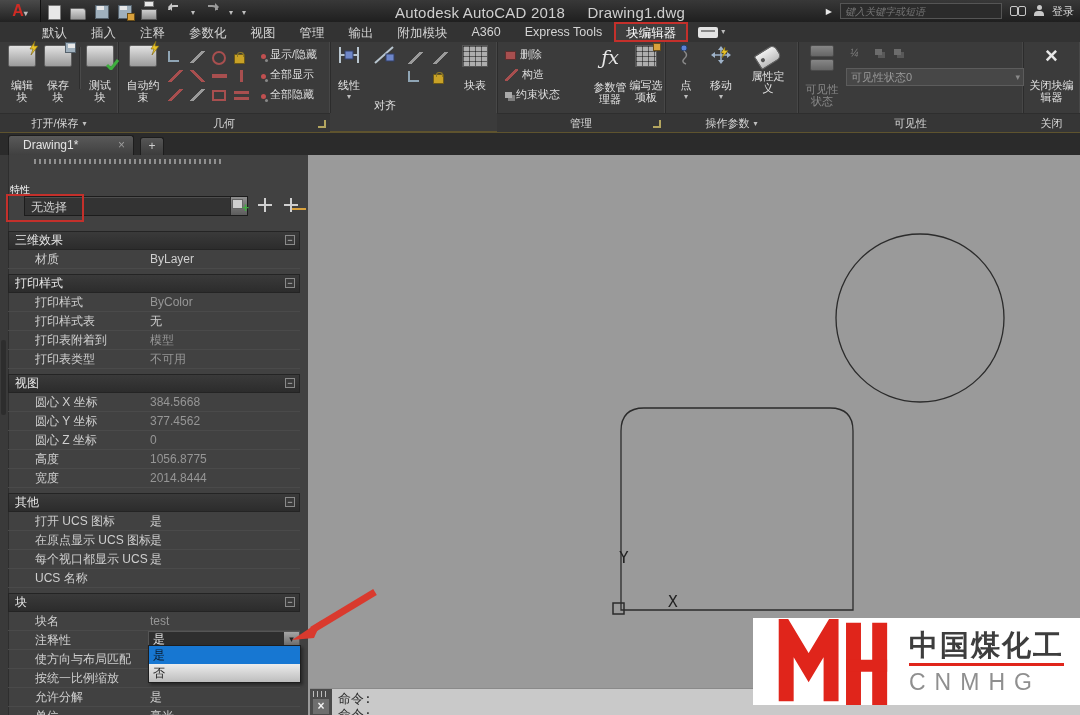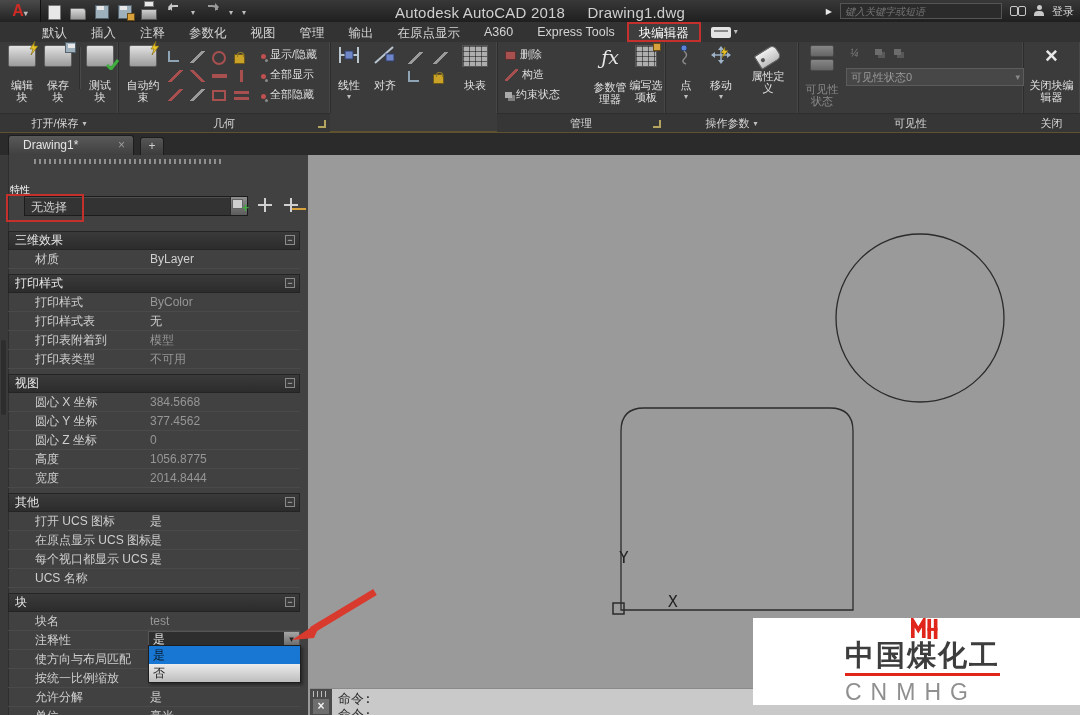--- a/index.html
+++ b/index.html
@@ -125,21 +125,21 @@
   .ddopt.plain{background:linear-gradient(#ececec,#bdbdbd);}
   
   .canvas{position:absolute;left:308px;top:155px;right:0;bottom:0;background:#9a9a9a;}
   .cmdbar{position:absolute;left:2px;right:0;top:533px;height:27px;background:#c9c9c9;border-top:1px solid #8a8a8a;overflow:hidden;}
   .cmdgrip{position:absolute;left:0;top:0;bottom:0;width:22px;background:#4a4a4a;}
   .cmdgrip .dots{position:absolute;left:3px;top:2px;width:16px;height:6px;
     background:repeating-linear-gradient(90deg,#bdbdbd 0 1.5px,transparent 1.5px 4px);}
   .cmdx{position:absolute;left:3px;top:10px;width:16px;height:15px;background:#6e6e6e;color:#f2f2f2;font-size:12px;font-weight:bold;text-align:center;line-height:15px;}
   .cmdtext{position:absolute;left:28px;top:2px;color:#2e2e2e;font-size:13px;line-height:16px;font-family:"DejaVu Sans Mono",monospace;}
   
-  .wm{position:absolute;right:0;top:463px;width:327px;height:87px;background:#fff;z-index:7;display:flex;align-items:center;flex-direction:column;}
+  .wm{position:absolute;right:0;top:463px;width:327px;height:87px;background:#fff;z-index:7;display:flex;align-items:center;}
   .wmtext{margin-left:12px;}
   .wm-cn{font-size:29px;font-weight:bold;color:#3d3d3d;letter-spacing:2px;line-height:32px;}
   .wm-line{height:3px;background:#e0251b;margin:2px 0 3px 0;}
   .wm-en{font-size:23px;color:#8f8f8f;letter-spacing:9px;line-height:26px;}
   .overlay-arrow{position:absolute;left:280px;top:578px;width:120px;height:75px;z-index:8;pointer-events:none;}
 </style>
 </head>
 <body>
 
 <div class="screen">
@@ -188,21 +188,21 @@
   </div>
 
   <div class="tabrow">
     <span class="rtab">默认</span>
     <span class="rtab">插入</span>
     <span class="rtab">注释</span>
     <span class="rtab">参数化</span>
     <span class="rtab">视图</span>
     <span class="rtab">管理</span>
     <span class="rtab">输出</span>
-    <span class="rtab">在原点显示</span>
+    <span class="rtab">附加模块</span>
     <span class="rtab">A360</span>
     <span class="rtab">Express Tools</span>
     <span class="rtab active">块编辑器</span>
     <span class="ptoggle"></span>
     <span class="ptg-arrow">▾</span>
   </div>
 
   <div class="ribbon">
 
     <div class="panel" style="left:0;width:118px;">
@@ -282,21 +282,21 @@
 
     <div class="panel" style="left:330px;width:167px;">
       <div class="bb" style="left:4px;width:30px;">
         <span><svg width="24" height="20" viewBox="0 0 24 20">
               <path d="M3 2 V18 M21 2 V18 M3 10 H21" stroke="#b9c6d0" stroke-width="2" fill="none"></path>
               <rect x="8" y="6" width="8" height="8" fill="#6f87c9" stroke="#33416b"></rect>
             </svg></span>
         <span class="lbl">线性</span>
         <span class="ddv">▾</span>
       </div>
-      <div class="bb" style="left:38px;width:34px;">
+      <div class="bb" style="left:38px;width:34px;gap:20px;">
         <span><svg width="24" height="20" viewBox="0 0 24 20">
               <path d="M2 18 L20 2" stroke="#b9c6d0" stroke-width="2"></path>
               <rect x="13" y="9" width="8" height="7" fill="#6f87c9" stroke="#33416b"></rect>
             </svg></span>
         <span class="lbl">对齐</span>
       </div>
       <div class="cgrid" style="left:78px;top:10px;grid-template-columns:repeat(2,20px);">
         <i class="cg cg-gray"></i>
         <i class="cg cg-gray"></i>
         <i class="cg cg-perp"></i>

